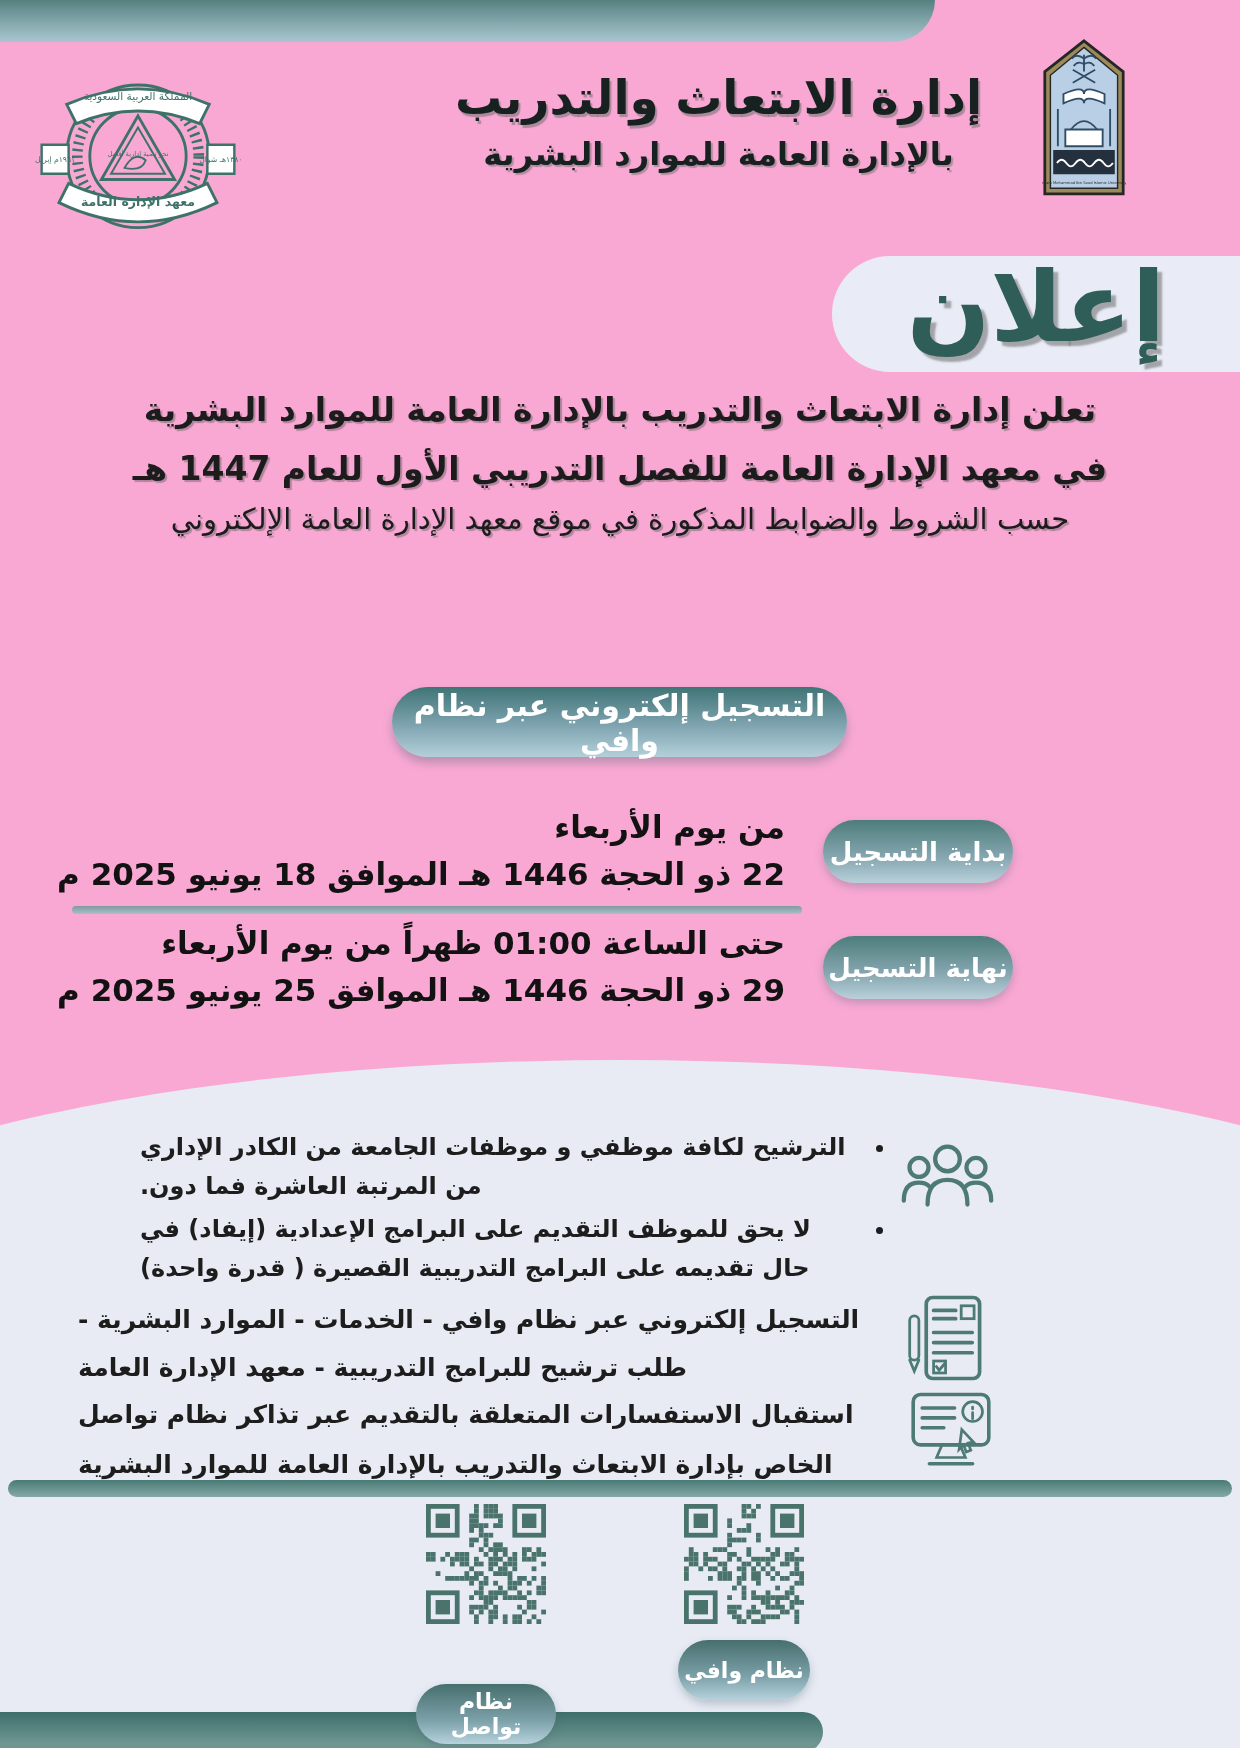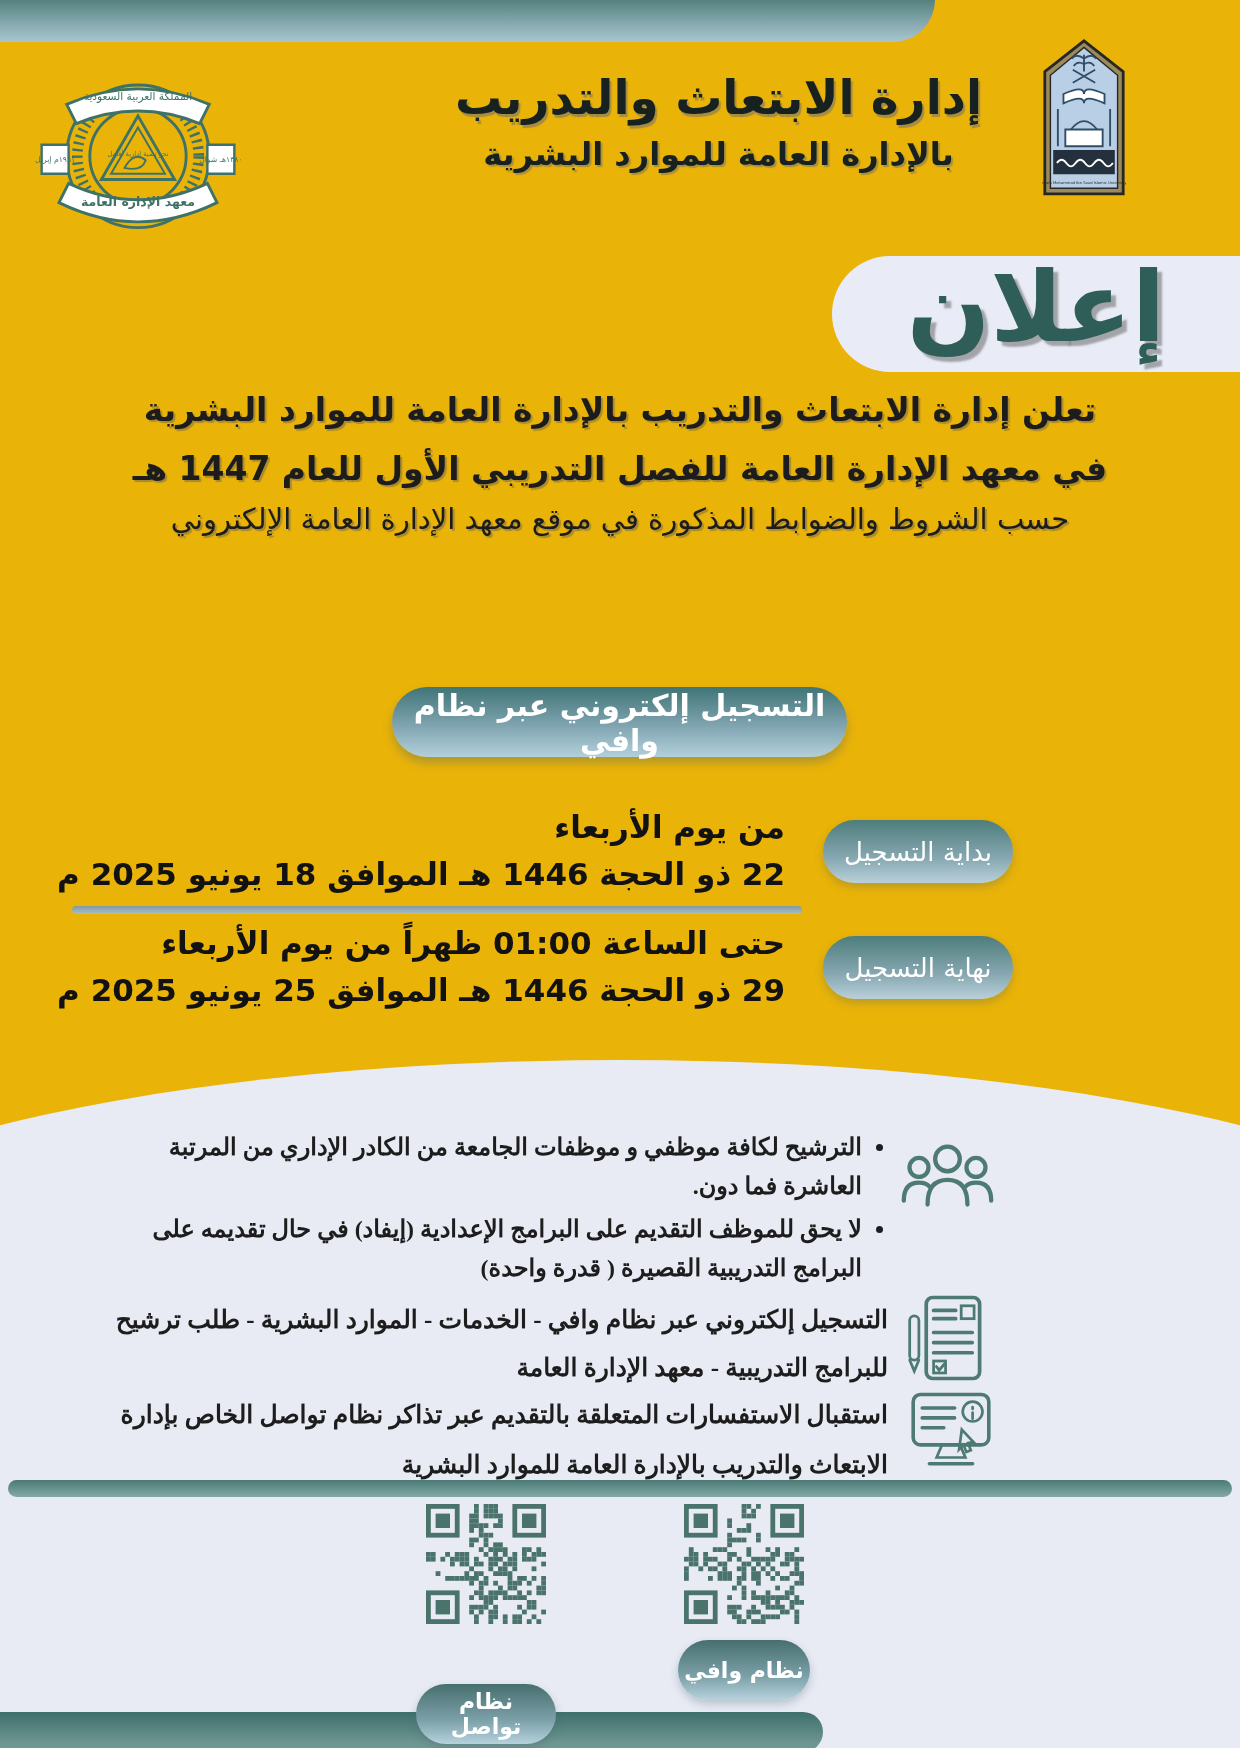--- a/index.html
+++ b/index.html
@@ -1,16 +1,16 @@
 <!DOCTYPE html>
 <html lang="ar"><head>
 <meta charset="utf-8">
 <style>
   html,body{margin:0;padding:0;background:#ffffff;}
-  .page{position:relative;width:1240px;height:1748px;background:#eab308;overflow:hidden;
+  .page{position:relative;width:1240px;height:1748px;background:#f9a8d4;overflow:hidden;
         font-family:"DejaVu Sans",sans-serif;}
 
   
   .top-bar{position:absolute;top:0;left:0;width:935px;height:42px;
            background:linear-gradient(180deg,#55807e 0%,#7da2a6 45%,#a9c6d0 100%);
            border-radius:0 0 42px 0;}
   .footer-bar{position:absolute;top:1712px;left:0;width:823px;height:40px;
            background:linear-gradient(180deg,#3f6f6b 0%,#6f9792 80%);
            border-radius:0 32px 32px 0;}
 
@@ -45,37 +45,37 @@
                 border-radius:40px;cursor:pointer;
                 background:linear-gradient(180deg,#3f7476 0%,#7fa4b0 55%,#b3d0da 100%);
                 box-shadow:0 6px 10px rgba(70,100,110,.35);
                 color:#ffffff;font-size:30px;font-weight:bold;direction:rtl;
                 font-family:"DejaVu Sans",sans-serif;}
 
   
   .badge{position:absolute;right:227px;width:190px;height:63px;border-radius:34px;
          background:linear-gradient(180deg,#4e7d7b 0%,#86a7b1 60%,#b9d0da 100%);
          display:flex;align-items:center;justify-content:center;color:#fff;
-         font-size:26px;font-weight:normal;direction:rtl;box-shadow:0 4px 8px rgba(70,100,110,.3);}
+         font-size:26px;font-weight:bold;direction:rtl;box-shadow:0 4px 8px rgba(70,100,110,.3);}
   .badge.start{top:820px;}
   .badge.end{top:936px;}
   .sched-text{position:absolute;right:455px;text-align:right;direction:rtl;color:#121212;
               font-size:31px;font-weight:bold;line-height:47px;}
   .sched-text.start{top:804px;margin-left:36px;}
   .sched-text.end{top:920px;}
   .sched-divider{position:absolute;top:906px;left:72px;width:730px;height:8px;border-radius:5px;
                  background:linear-gradient(180deg,#7f9aa3,#aabfc6);}
 
   
   .bottom{position:absolute;top:1060px;left:0;right:0;bottom:0;}
   .bottom::before{content:"";position:absolute;top:0;left:-285px;right:-285px;bottom:-20px;
                   background:#e8ebf4;border-radius:50% 50% 0 0 / 240px 240px 0 0;}
   .note-icon{position:absolute;z-index:2;}
-  .note-text{position:absolute;z-index:2;text-align:right;direction:rtl;color:#1d1d1d;
-             font-weight:bold;font-family:Liberation Serif, serif;}
+  .note-text{position:absolute;z-index:2;text-align:left;direction:rtl;color:#1d1d1d;
+             font-weight:bold;}
   .elig-icon{right:245px;top:78px;width:95px;height:82px;}
   .elig-text{right:352px;top:68px;width:748px;font-size:24px;line-height:39px;}
   .elig-text ul{margin:0;padding:0 26px 0 0;}
   .elig-text li{margin-bottom:4px;}
   .path-icon{right:242px;top:232px;width:92px;height:92px;}
   .path-text{right:352px;top:236px;width:810px;font-size:25px;line-height:48px;}
   .inq-icon{right:244px;top:330px;width:90px;height:86px;}
   .inq-text{right:352px;top:330px;width:810px;font-size:25px;line-height:50px;}
   .teal-divider{position:absolute;z-index:2;top:420px;left:8px;right:8px;height:17px;
                 border-radius:10px;background:linear-gradient(180deg,#497a75 0%,#86a9a7 100%);}

